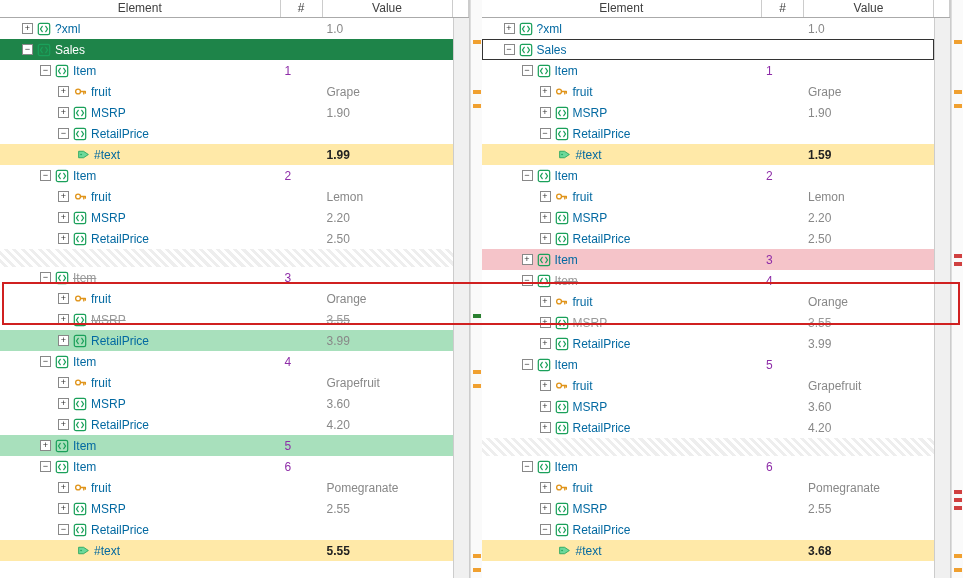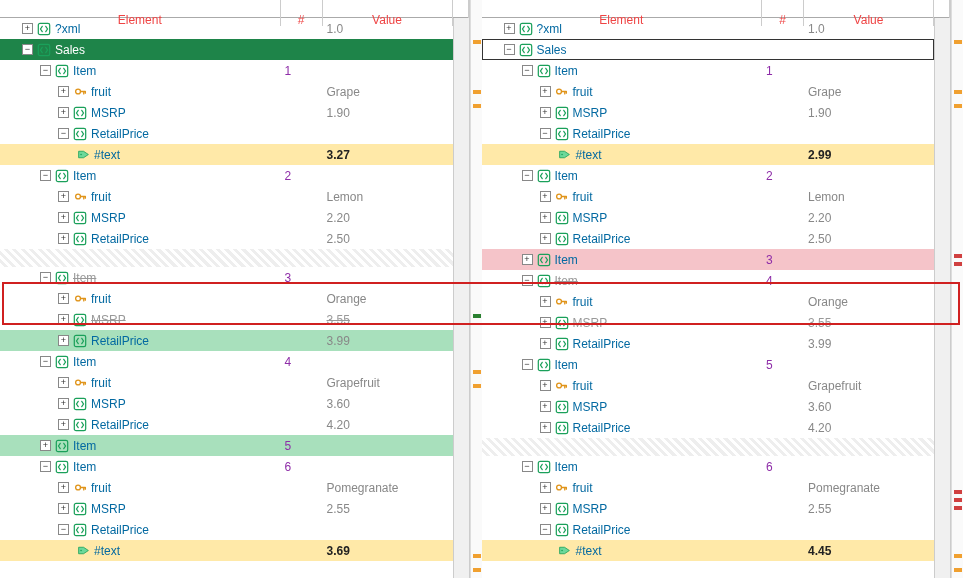--- a/index.html
+++ b/index.html
@@ -1,20 +1,20 @@
 <!DOCTYPE html>
 <html><head>
 <meta charset="utf-8">
 <style>
 *{box-sizing:border-box;margin:0;padding:0}
 body{font-family:"Segoe UI",Arial,sans-serif;font-size:12px;color:#333;width:963px;height:578px;overflow:hidden;background:#fff}
 .app{display:flex;height:578px;position:relative}
 .pane{flex:1;position:relative;border-right:1px solid #ccc}
 .header{display:flex;height:18px;border-bottom:1px solid #aaa;background:#fff}
-.header div{text-align:center;font-size:12px;color:#ef4444;padding:13px 0;border-right:1px solid #ccc}
+.header div{text-align:center;font-size:12px;color:#404040;padding:1px 0;border-right:1px solid #ccc}
 .h-elem{flex:1}
 .h-num{width:42px}
 .h-val{width:130px}
 .h-scroll{width:16px}
 .gutter{width:12px;background:#fafafa;border-left:1px solid #ddd;position:relative}
 .gmark{position:absolute;left:2px;width:8px;height:4px}
 .gorange{background:#f0a030}
 .ggreen{background:#2a8030}
 .gred{background:#d04040}
 .rows{position:relative}
@@ -149,21 +149,21 @@
               <span class="indent i4"></span>
               <span class="icon icon-tag">
                 <svg viewBox="0 0 16 16">
                   <path d="M2 4l6 0 6 4-6 4-6 0z" fill="#6dd89a" stroke="#1aa05a" stroke-width="1"></path>
                   <circle cx="5" cy="8" r="1" fill="#1aa05a"></circle>
                 </svg>
               </span>
               <span class="elem-text">#text</span>
             </div>
             <div class="num"></div>
-            <div class="val bold">3.27</div>
+            <div class="val bold">1.99</div>
           </div>
           <div class="row">
             <div class="elem">
               <span class="indent i2"></span>
               <span class="toggle">−</span>
               <span class="icon icon-code">
                 <svg viewBox="0 0 16 16">
                   <rect x="1.5" y="1.5" width="13" height="13" rx="2" fill="none" stroke="#1aa05a" stroke-width="1.4"></rect>
                   <path d="M6 5l-2 3 2 3M10 5l2 3-2 3" fill="none" stroke="#1aa05a" stroke-width="1.4" stroke-linecap="round"></path>
                 </svg>
@@ -419,21 +419,21 @@
               <span class="indent i4"></span>
               <span class="icon icon-tag">
                 <svg viewBox="0 0 16 16">
                   <path d="M2 4l6 0 6 4-6 4-6 0z" fill="#6dd89a" stroke="#1aa05a" stroke-width="1"></path>
                   <circle cx="5" cy="8" r="1" fill="#1aa05a"></circle>
                 </svg>
               </span>
               <span class="elem-text">#text</span>
             </div>
             <div class="num"></div>
-            <div class="val bold">3.69</div>
+            <div class="val bold">5.55</div>
           </div>
         </div>
       <div class="scrollbar"></div>
     </div>
   </div>
   <div class="gutter" id="left-gutter">
       <div class="gmark gorange" style="top: 40px;"></div>
       <div class="gmark gorange" style="top: 90px;"></div>
       <div class="gmark gorange" style="top: 104px;"></div>
       <div class="gmark ggreen" style="top: 314px;"></div>
@@ -547,21 +547,21 @@
               <span class="indent i4"></span>
               <span class="icon icon-tag">
                 <svg viewBox="0 0 16 16">
                   <path d="M2 4l6 0 6 4-6 4-6 0z" fill="#6dd89a" stroke="#1aa05a" stroke-width="1"></path>
                   <circle cx="5" cy="8" r="1" fill="#1aa05a"></circle>
                 </svg>
               </span>
               <span class="elem-text">#text</span>
             </div>
             <div class="num"></div>
-            <div class="val bold">2.99</div>
+            <div class="val bold">1.59</div>
           </div>
           <div class="row">
             <div class="elem">
               <span class="indent i2"></span>
               <span class="toggle">−</span>
               <span class="icon icon-code">
                 <svg viewBox="0 0 16 16">
                   <rect x="1.5" y="1.5" width="13" height="13" rx="2" fill="none" stroke="#1aa05a" stroke-width="1.4"></rect>
                   <path d="M6 5l-2 3 2 3M10 5l2 3-2 3" fill="none" stroke="#1aa05a" stroke-width="1.4" stroke-linecap="round"></path>
                 </svg>
@@ -817,21 +817,21 @@
               <span class="indent i4"></span>
               <span class="icon icon-tag">
                 <svg viewBox="0 0 16 16">
                   <path d="M2 4l6 0 6 4-6 4-6 0z" fill="#6dd89a" stroke="#1aa05a" stroke-width="1"></path>
                   <circle cx="5" cy="8" r="1" fill="#1aa05a"></circle>
                 </svg>
               </span>
               <span class="elem-text">#text</span>
             </div>
             <div class="num"></div>
-            <div class="val bold">4.45</div>
+            <div class="val bold">3.68</div>
           </div>
         </div>
       <div class="scrollbar"></div>
     </div>
   </div>
   <div class="gutter" id="right-gutter">
       <div class="gmark gorange" style="top: 40px;"></div>
       <div class="gmark gorange" style="top: 90px;"></div>
       <div class="gmark gorange" style="top: 104px;"></div>
       <div class="gmark gred" style="top: 254px;"></div>

